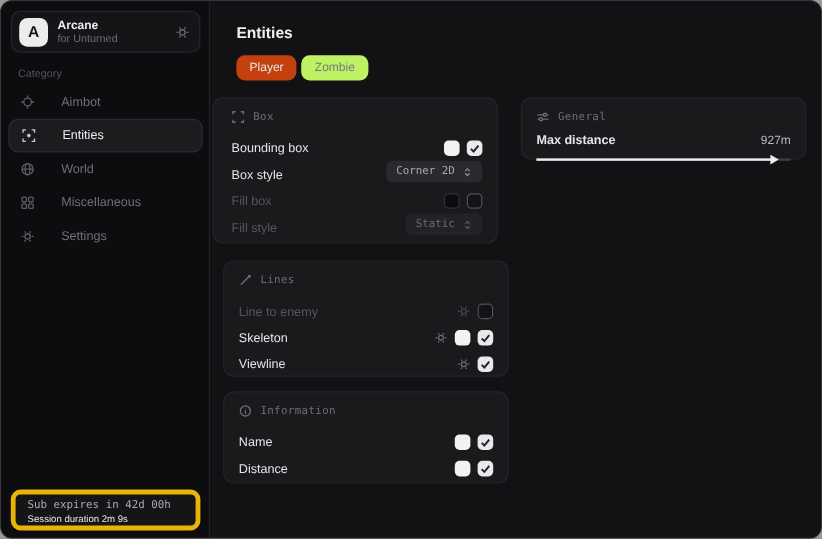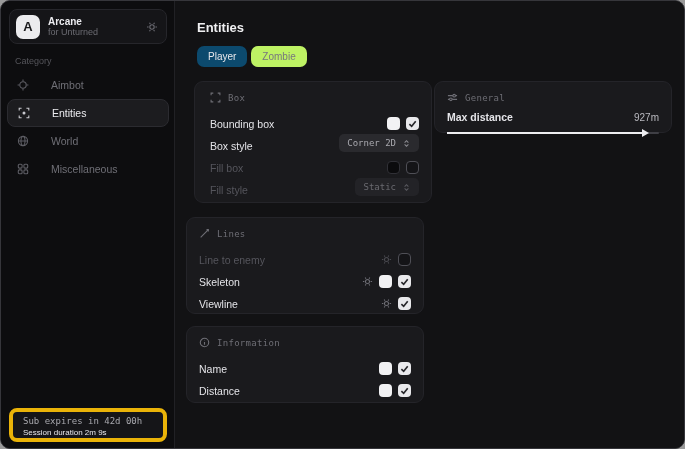--- a/index.html
+++ b/index.html
@@ -25,24 +25,24 @@
 
   .footer-card { position:absolute; left:8px; top:407px; width:158px; height:34px; background:#151518; border:4px solid #eab308; border-radius:8px; padding:4px 10px; }
   .footer-line1 { font-family:"DejaVu Sans Mono",monospace; font-size:9px; color:#a9a9af; white-space:nowrap; }
   .footer-line2 { font-size:8px; color:#e8e8ec; margin-top:2px; white-space:nowrap; }
 
   
   .main { position:absolute; left:175px; top:0; width:510px; height:100%; background:#121214; }
   .page-title { position:absolute; left:21px; top:19px; font-size:13px; font-weight:bold; color:#f0f0f2; }
   .tabs { position:absolute; left:21px; top:45px; display:flex; gap:4px; }
   .tab { border:none; padding:5px 11px; border-radius:7px; font-size:10px; font-family:"Liberation Sans",sans-serif; background:#bef264; color:#77777e; cursor:default; }
-  .tab.active { background:#0c4a6e; color:#e8e8ec; }
+  .tab.active { background:#c2410c; color:#e8e8ec; }
 
   .card { position:absolute; background:#1a1a1d; border:1px solid #242429; border-radius:9px; padding:8px 12px; }
-  .card-box   { left:18px;  top:80px;  width:238px; height:122px;padding-left:15px; }
+  .card-box   { left:1px;  top:80px;  width:238px; height:122px;padding-left:15px; }
   .card-lines { left:10px;  top:216px; width:238px; height:97px;  }
   .card-info  { left:10px;  top:325px; width:238px; height:77px;  }
   .card-general { left:258px; top:80px; width:238px; height:52px; }
 
   .sec-head { display:flex; align-items:center; gap:7px; color:#6e6e75; font-family:"DejaVu Sans Mono",monospace; font-size:9px; letter-spacing:.3px; margin:2px 0 5px; }
   .row { display:flex; align-items:flex-end; justify-content:space-between; height:22px; }
   .row .label { font-size:10.5px; color:#e4e4e8; }
   .row.disabled .label { color:#55555c; }
   .controls { display:flex; align-items:center; gap:6px; }
 
@@ -127,20 +127,29 @@
       <div class="nav-item">
         <span class="ic">
           <svg width="12" height="12" viewBox="0 0 12 12" fill="none" stroke="currentColor" stroke-width="1.1">
             <rect x="1.3" y="1.3" width="3.8" height="3.8" rx="1"></rect>
               <rect x="6.9" y="1.3" width="3.8" height="3.8" rx="1"></rect>
             <rect x="1.3" y="6.9" width="3.8" height="3.8" rx="1"></rect>
               <rect x="6.9" y="6.9" width="3.8" height="3.8" rx="1"></rect>
           </svg>
         </span>
         <span>Miscellaneous</span>
+      </div>
+      <div class="nav-item">
+        <span class="ic">
+          <svg width="12" height="12" viewBox="0 0 12 12" fill="none" stroke="currentColor" stroke-width="1.1">
+            <circle cx="6" cy="6" r="2.2"></circle>
+            <path d="M9.4,6 L11,6 M2.6,6 L1,6 M7.7,8.9 L8.5,10.3 M4.3,3.1 L3.5,1.7 M4.3,8.9 L3.5,10.3 M7.7,3.1 L8.5,1.7"></path>
+          </svg>
+        </span>
+        <span>Settings</span>
       </div>
     </nav>
 
     <div class="footer-card">
       <div class="footer-line1">Sub expires in 42d 00h</div>
       <div class="footer-line2">Session duration 2m 9s</div>
     </div>
   </aside>
 
   <main class="main">

